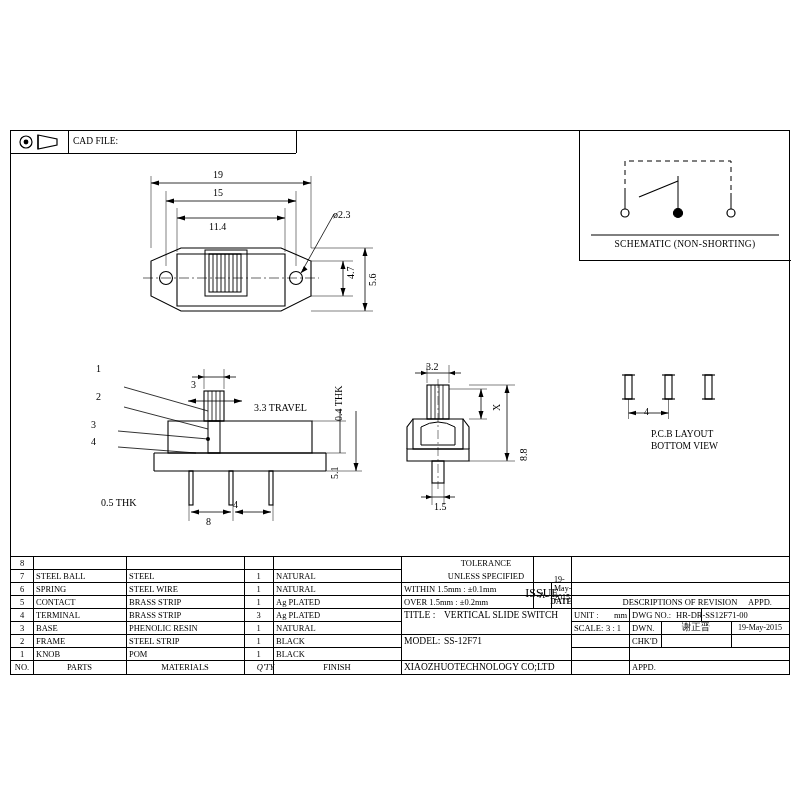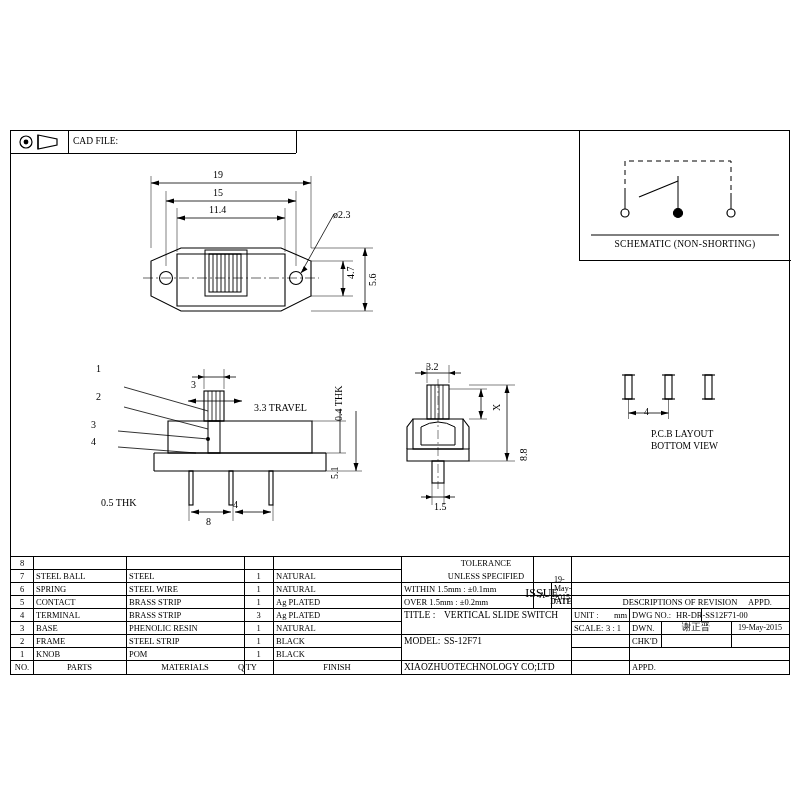--- a/index.html
+++ b/index.html
@@ -100,21 +100,21 @@
     <line x1="190" y1="155" x2="252" y2="155" stroke="#000" stroke-width="0.5"></line>
     <line x1="222" y1="105" x2="222" y2="140" stroke="#000" stroke-width="0.8"></line>
     <path d="M222 105 L219.5 113 L224.5 113 Z" fill="#000"></path>
     <path d="M222 140 L219.5 132 L224.5 132 Z" fill="#000"></path>
     <line x1="244" y1="92" x2="244" y2="155" stroke="#000" stroke-width="0.8"></line>
     <path d="M244 92 L241.5 100 L246.5 100 Z" fill="#000"></path>
     <path d="M244 155 L241.5 147 L246.5 147 Z" fill="#000"></path>
   </svg>
   <div class="txt dim" style="left:202px;top:38px;">19</div>
   <div class="txt dim" style="left:202px;top:56px;">15</div>
-  <div class="txt dim" style="left:198px;top:73px;">11.4</div>
+  <div class="txt dim" style="left:198px;top:90px;">11.4</div>
   <div class="txt dim" style="left:322px;top:78px;">ø2.3</div>
   <div class="txt dim rot90" style="left:334px;top:148px;">4.7</div>
   <div class="txt dim rot90" style="left:356px;top:155px;">5.6</div>
 
   <svg width="330" height="180" style="left:85px;top:218px;">
 
     <line x1="58" y1="122" x2="230" y2="122" stroke="#000" stroke-width="1.1"></line>
     <line x1="58" y1="122" x2="58" y2="104" stroke="#000" stroke-width="1.1"></line>
     <line x1="230" y1="122" x2="230" y2="104" stroke="#000" stroke-width="1.1"></line>
     <path d="M72 104 L216 104 L216 72 L72 72 Z" fill="none" stroke="#000" stroke-width="1.1"></path>
@@ -303,21 +303,21 @@
       <div class="cell cellc" style="left: 233px; top: 78px; width: 29px; height: 13px;">1</div>
       <div class="cell" style="left: 262px; top: 78px; width: 128px; height: 13px;">BLACK</div>
       <div class="cell cellc" style="left: 0px; top: 91px; width: 22px; height: 13px;">1</div>
       <div class="cell" style="left: 22px; top: 91px; width: 93px; height: 13px;">KNOB</div>
       <div class="cell" style="left: 115px; top: 91px; width: 118px; height: 13px;">POM</div>
       <div class="cell cellc" style="left: 233px; top: 91px; width: 29px; height: 13px;">1</div>
       <div class="cell" style="left: 262px; top: 91px; width: 128px; height: 13px;">BLACK</div>
       <div class="cell cellc" style="left: 0px; top: 104px; width: 22px; height: 14px;">NO.</div>
       <div class="cell cellc" style="left: 22px; top: 104px; width: 93px; height: 14px;">PARTS</div>
       <div class="cell cellc" style="left: 115px; top: 104px; width: 118px; height: 14px; font-family: Liberation Serif, serif;">MATERIALS</div>
-      <div class="cell cellc" style="left: 222px; top: 104px; width: 29px; height: 14px;">Q'TY</div>
+      <div class="cell cellc" style="left: 240px; top: 104px; width: 29px; height: 14px; font-style: italic;">Q'TY</div>
       <div class="cell cellc" style="left: 262px; top: 104px; width: 128px; height: 14px;">FINISH</div>
     </div>
 
   <div id="tb" style="position:absolute;left:390px;top:425px;width:388px;height:118px;">
     <div class="ln v" style="left:0;top:0;height:118px;"></div>
 
     <div class="ln h" style="left:0;top:26px;width:388px;"></div>
     <div class="ln h" style="left:0;top:39px;width:388px;"></div>
     <div class="ln h" style="left:0;top:52px;width:388px;"></div>
     <div class="ln h" style="left:0;top:78px;width:388px;"></div>

